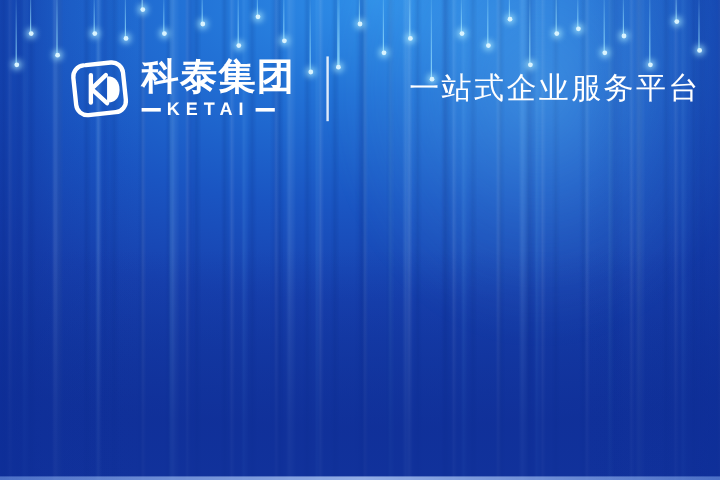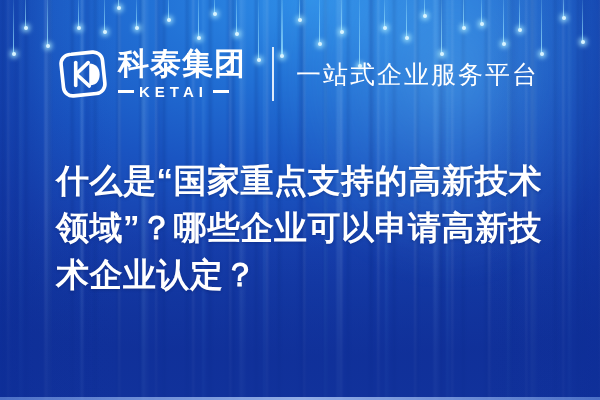--- a/index.html
+++ b/index.html
@@ -150,20 +150,21 @@
   .divider {
     width: 2px;
     height: 54px;
     background: rgba(255,255,255,.85);
     margin: 0 22px 0 26px;
     flex: none;
   }
   .tagline {
     display: flex;
     justify-content: flex-end;
+    margin-left: 45px;
   }
   .tagline-main {
     font-size: 25px;
     color: #ffffff;
     letter-spacing: 2px;
     line-height: 1.15;
     white-space: nowrap;
   }
   .tagline-sub {
     margin-top: 5px;
@@ -252,16 +253,15 @@
     </div>
 
     <div class="divider"></div>
 
     <div class="tagline">
       <div class="tagline-main">一站式企业服务平台</div>
     </div>
 
   </div>
 
-  <div class="headline">什么是“国家重点支持的高新技术领域”？哪些企业可以申请高新技术企业认定？</div>
 
   <div class="bg-bottomline"></div>
 </div>
 
 </body></html>

